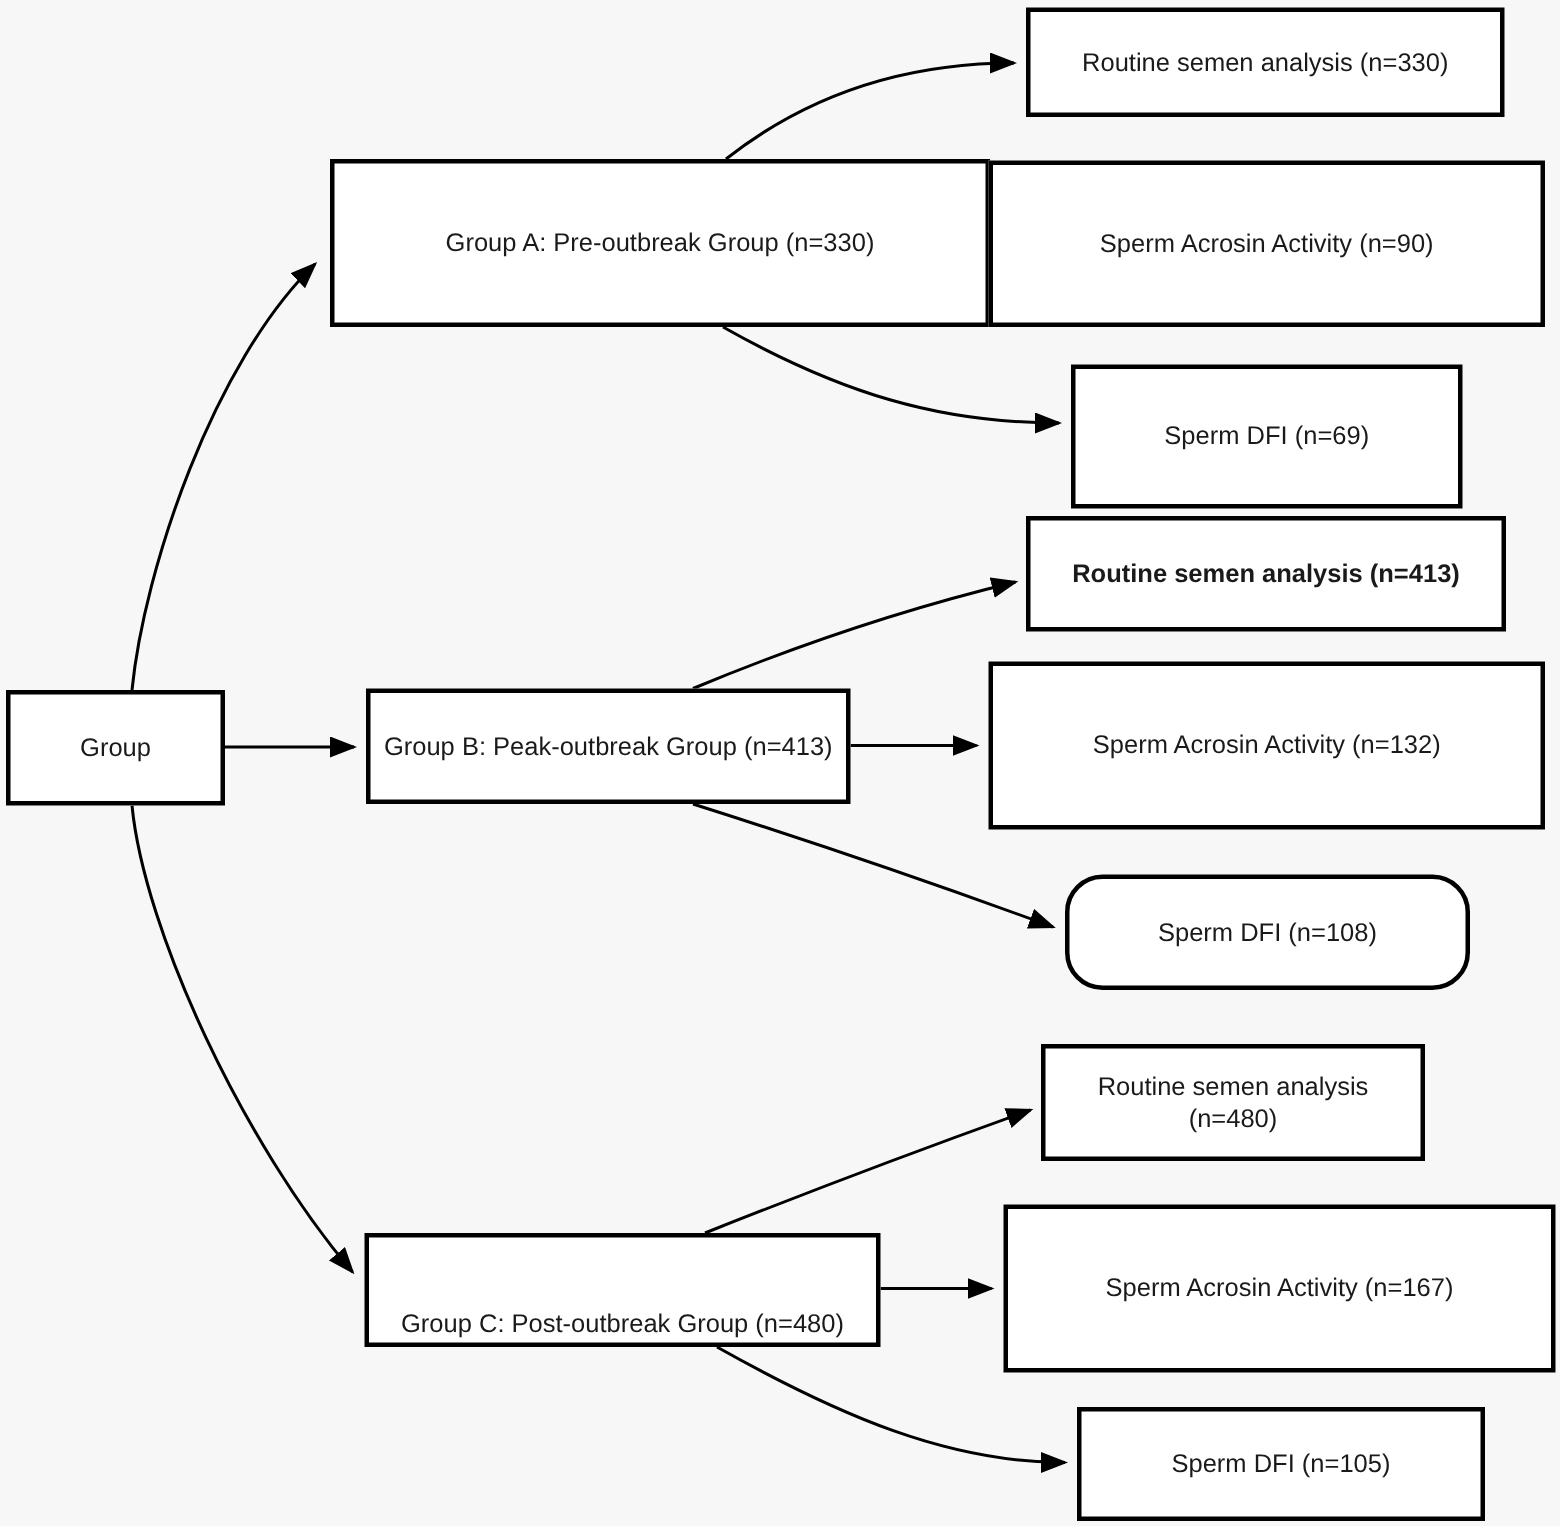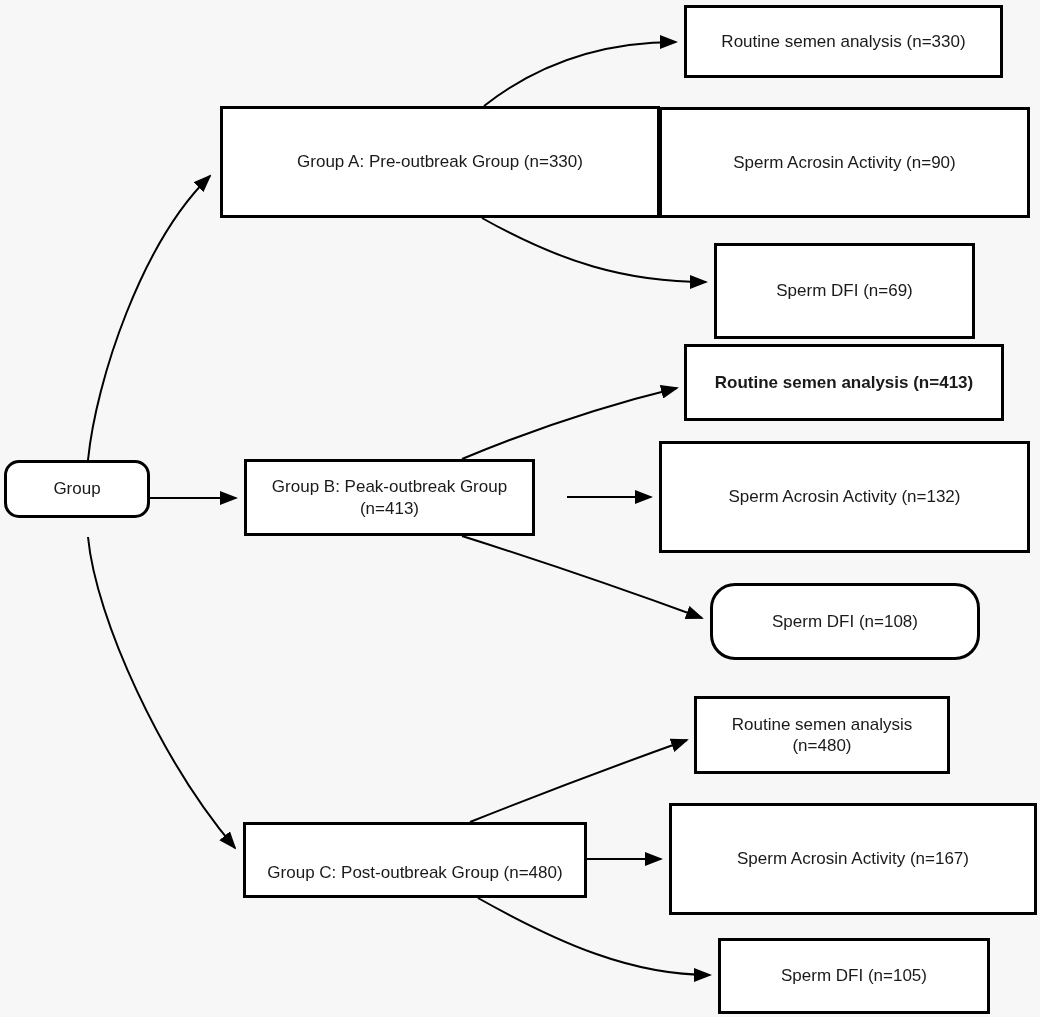--- a/index.html
+++ b/index.html
@@ -30,26 +30,26 @@
     box-sizing: border-box;
     background: #ffffff;
     border: 3px solid #000000;
     display: flex;
     align-items: center;
     justify-content: center;
     text-align: center;
     font-size: 17px;
     color: #1a1a1a;
     line-height: 1.25;
-    padding: 12px 8px;
+    padding: 2px 8px;
   }
   
-  .n-root     { left: 4px;   top: 460px; width: 146px; height: 58px; border-radius: 15px; }
+  .n-root     { left: 4px;   top: 460px; width: 146px; height: 77px; }
   .n-groupA   { left: 220px; top: 106px; width: 440px; height: 112px; }
-  .n-groupB   { left: 244px; top: 459px; width: 291px; height: 77px; }
+  .n-groupB   { left: 244px; top: 459px; width: 323px; height: 77px; }
   .n-groupC   { left: 243px; top: 822px; width: 344px; height: 76px; align-items: flex-end; }
   .n-routineA { left: 684px; top: 5px;   width: 319px; height: 73px; }
   .n-acrosinA { left: 659px; top: 107px; width: 371px; height: 111px; }
   .n-dfiA     { left: 714px; top: 243px; width: 261px; height: 96px; }
   .n-routineB { left: 684px; top: 344px; width: 320px; height: 77px; font-weight: bold; }
   .n-acrosinB { left: 659px; top: 441px; width: 371px; height: 112px; text-align: center; }
   .n-dfiB     { left: 710px; top: 583px; width: 270px; height: 77px; border-radius: 25px; }
   .n-routineC { left: 694px; top: 696px; width: 256px; height: 78px; }
   .n-acrosinC { left: 669px; top: 803px; width: 368px; height: 112px; }
   .n-dfiC     { left: 718px; top: 938px; width: 272px; height: 76px; }

